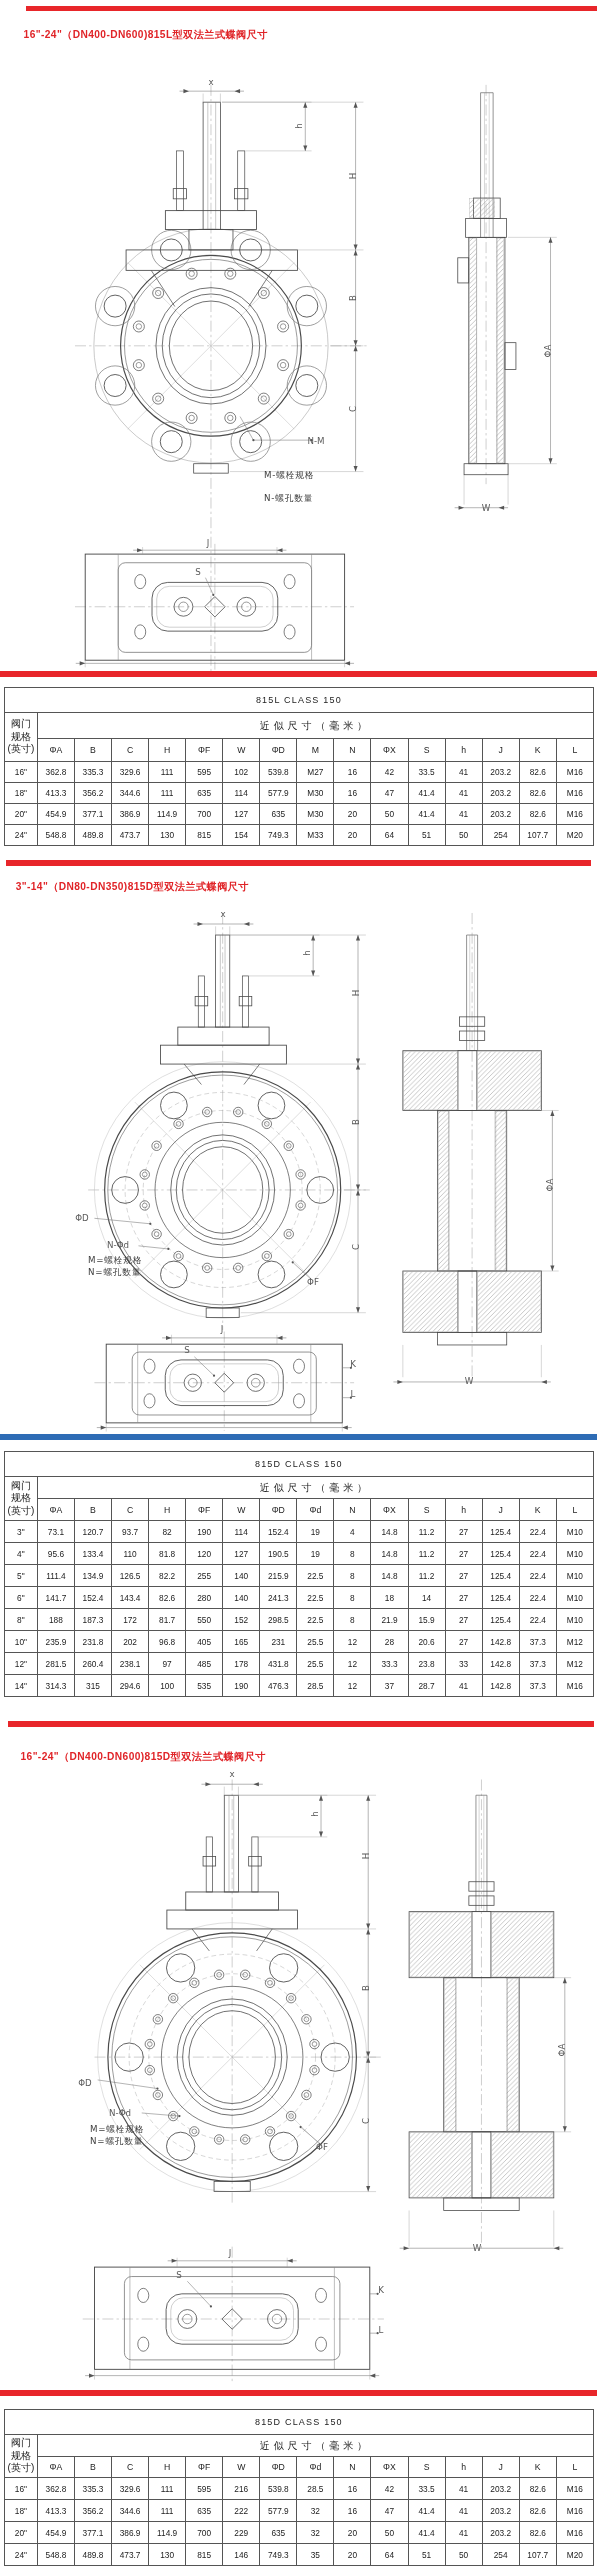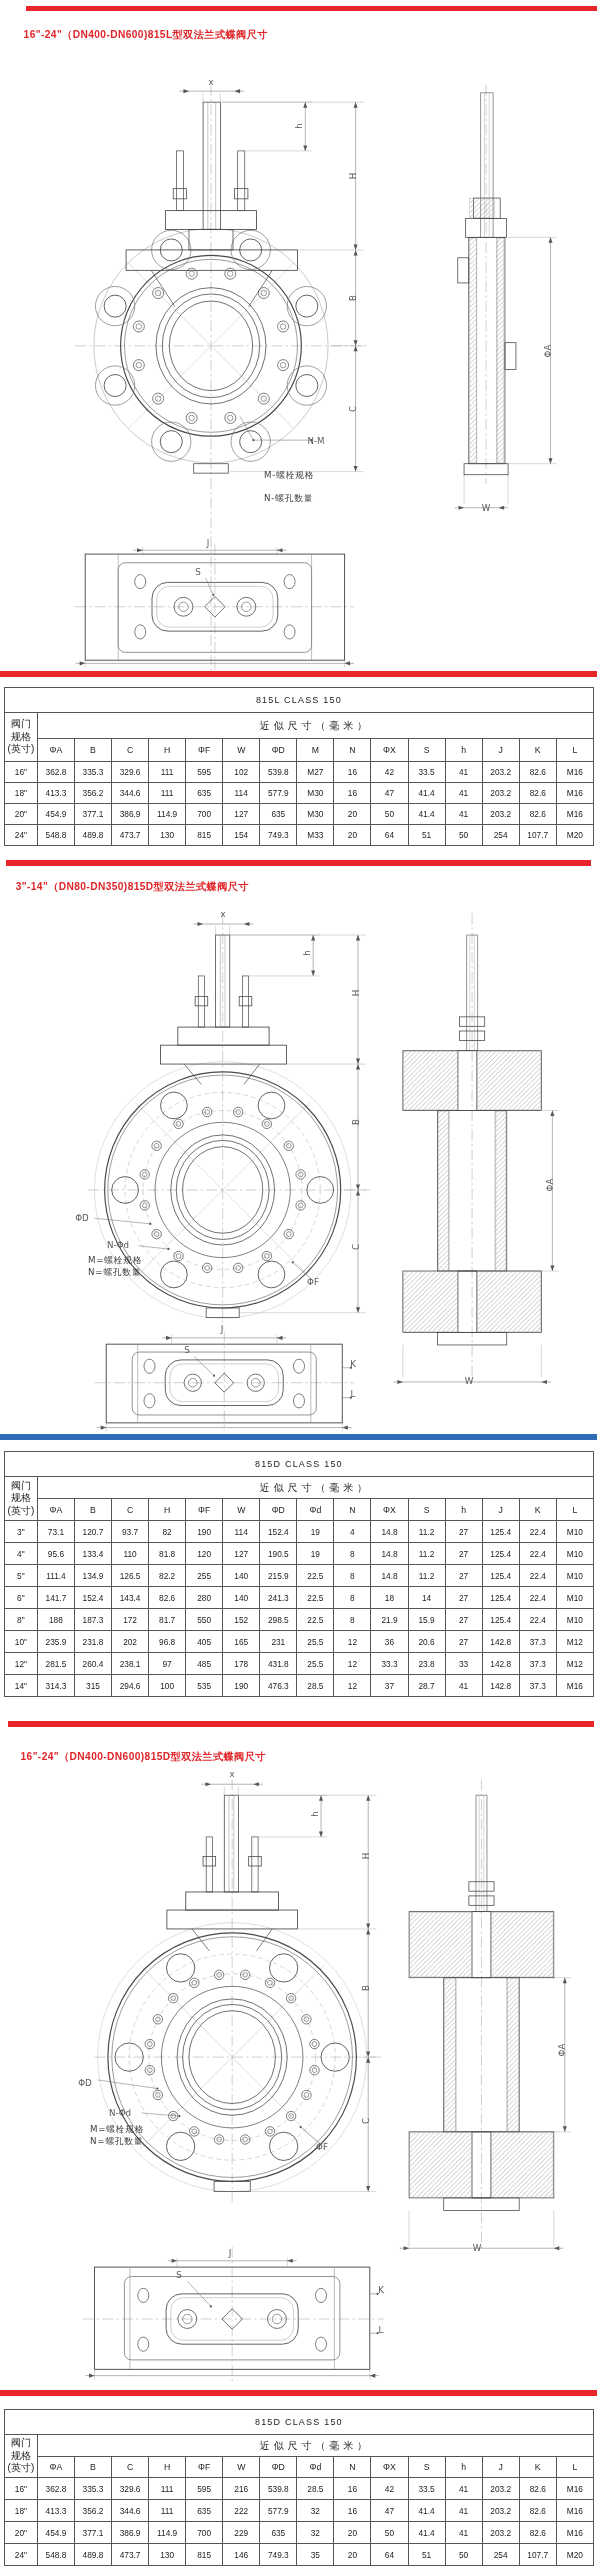--- a/index.html
+++ b/index.html
@@ -835,21 +835,21 @@
           <td class="t-val">10"</td>
           <td class="t-val">235.9</td>
           <td class="t-val">231.8</td>
           <td class="t-val">202</td>
           <td class="t-val">96.8</td>
           <td class="t-val">405</td>
           <td class="t-val">165</td>
           <td class="t-val">231</td>
           <td class="t-val">25.5</td>
           <td class="t-val">12</td>
-          <td class="t-val">36</td>
+          <td class="t-val">28</td>
           <td class="t-val">20.6</td>
           <td class="t-val">27</td>
           <td class="t-val">142.8</td>
           <td class="t-val">37.3</td>
           <td class="t-val">M12</td>
         </tr>
         <tr style="height:22px">
           <td class="t-val">12"</td>
           <td class="t-val">281.5</td>
           <td class="t-val">260.4</td>

